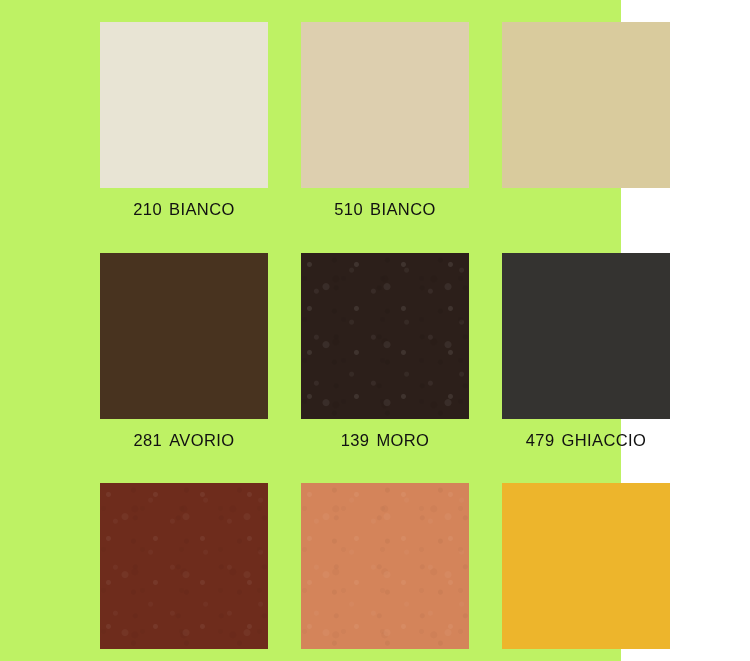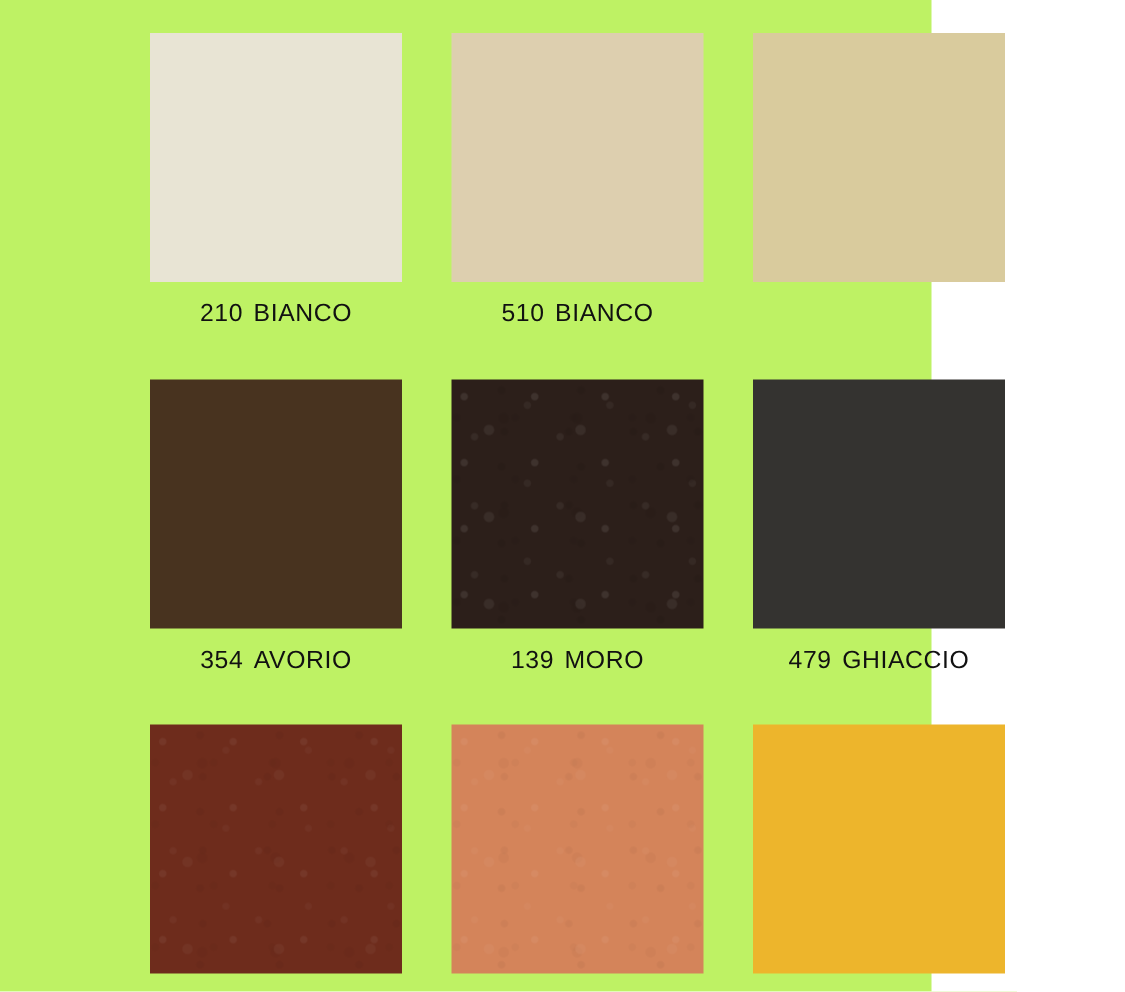--- a/index.html
+++ b/index.html
@@ -87,21 +87,21 @@
       </div>
       <div class="swatch-cell">
         <div class="swatch-chip" style="background-color: rgb(221, 207, 175);"></div>
         <div class="swatch-label"><span class="code">510</span><span class="name">BIANCO</span></div>
       </div>
       <div class="swatch-cell">
         <div class="swatch-chip" style="background-color: rgb(217, 203, 157);"></div>
       </div>
       <div class="swatch-cell">
         <div class="swatch-chip" style="background-color: rgb(72, 51, 31);"></div>
-        <div class="swatch-label"><span class="code">354</span><span class="name">AVORIO</span></div>
+        <div class="swatch-label"><span class="code">281</span><span class="name">AVORIO</span></div>
       </div>
       <div class="swatch-cell">
         <div class="swatch-chip" style="background-color: rgb(44, 31, 26);">
           <span class="grain"></span>
         </div>
         <div class="swatch-label"><span class="code">139</span><span class="name">MORO</span></div>
       </div>
       <div class="swatch-cell">
         <div class="swatch-chip" style="background-color: rgb(52, 51, 48);"></div>
         <div class="swatch-label"><span class="code">479</span><span class="name">GHIACCIO</span></div>

